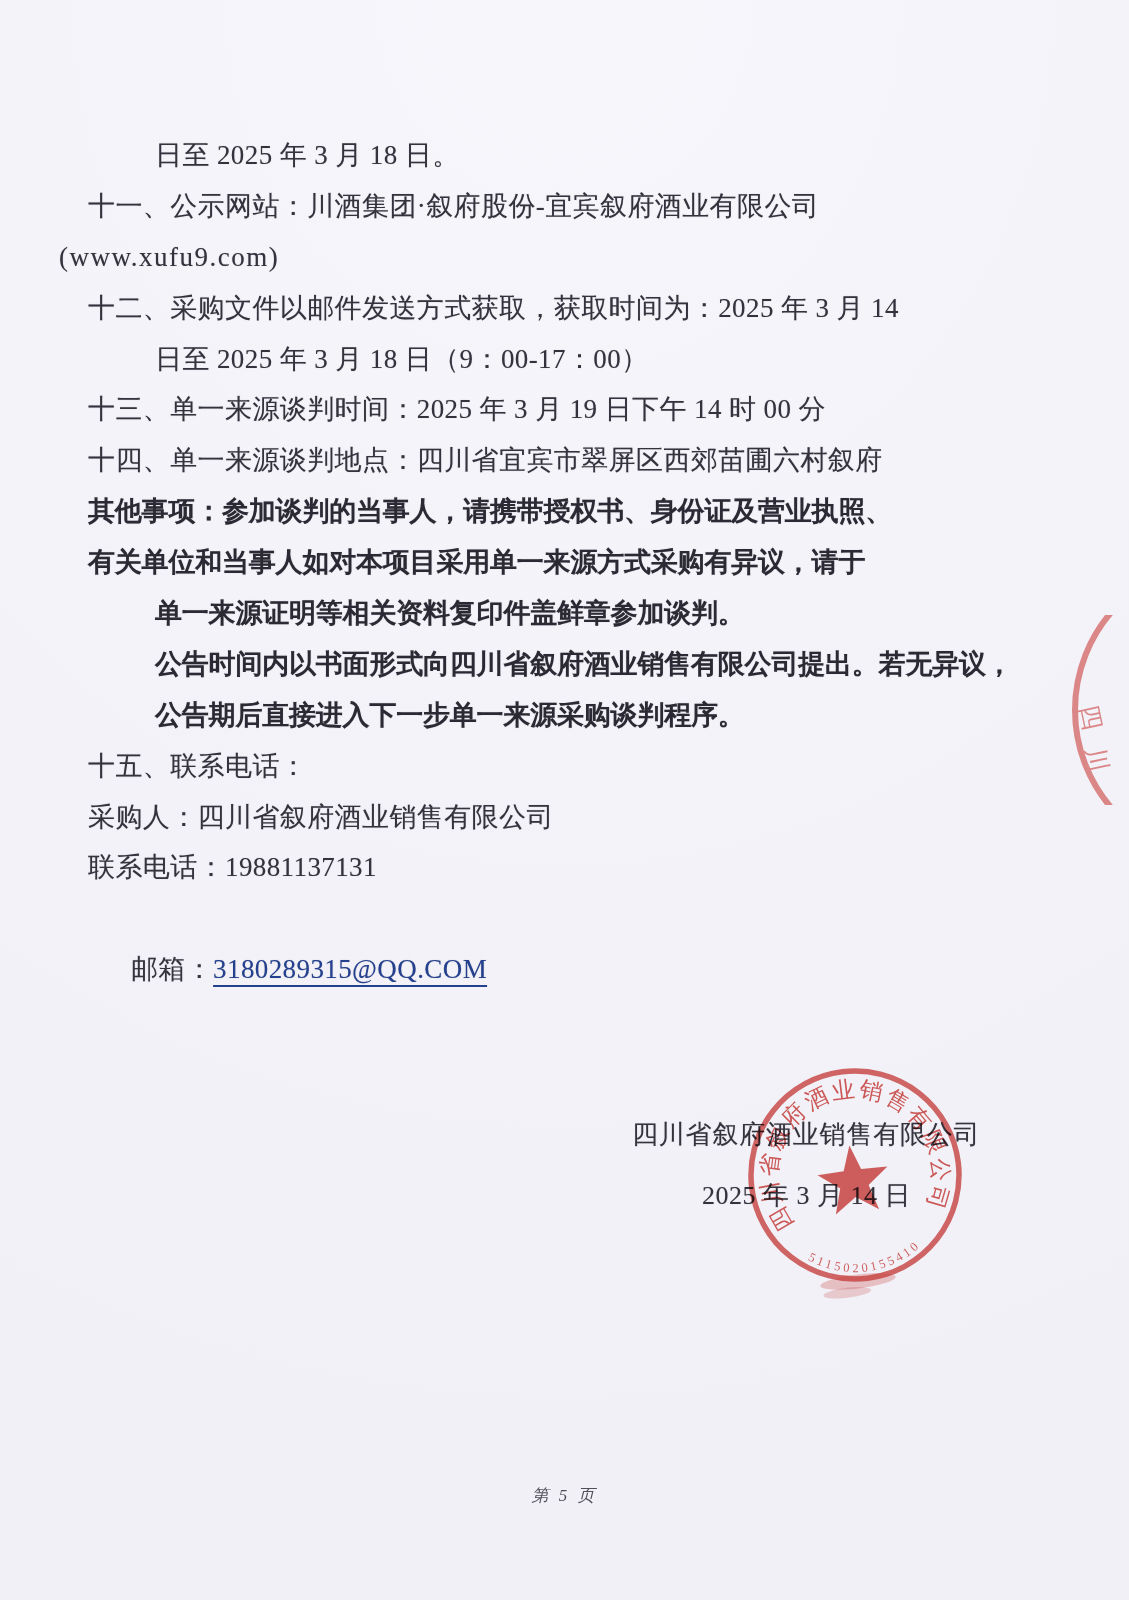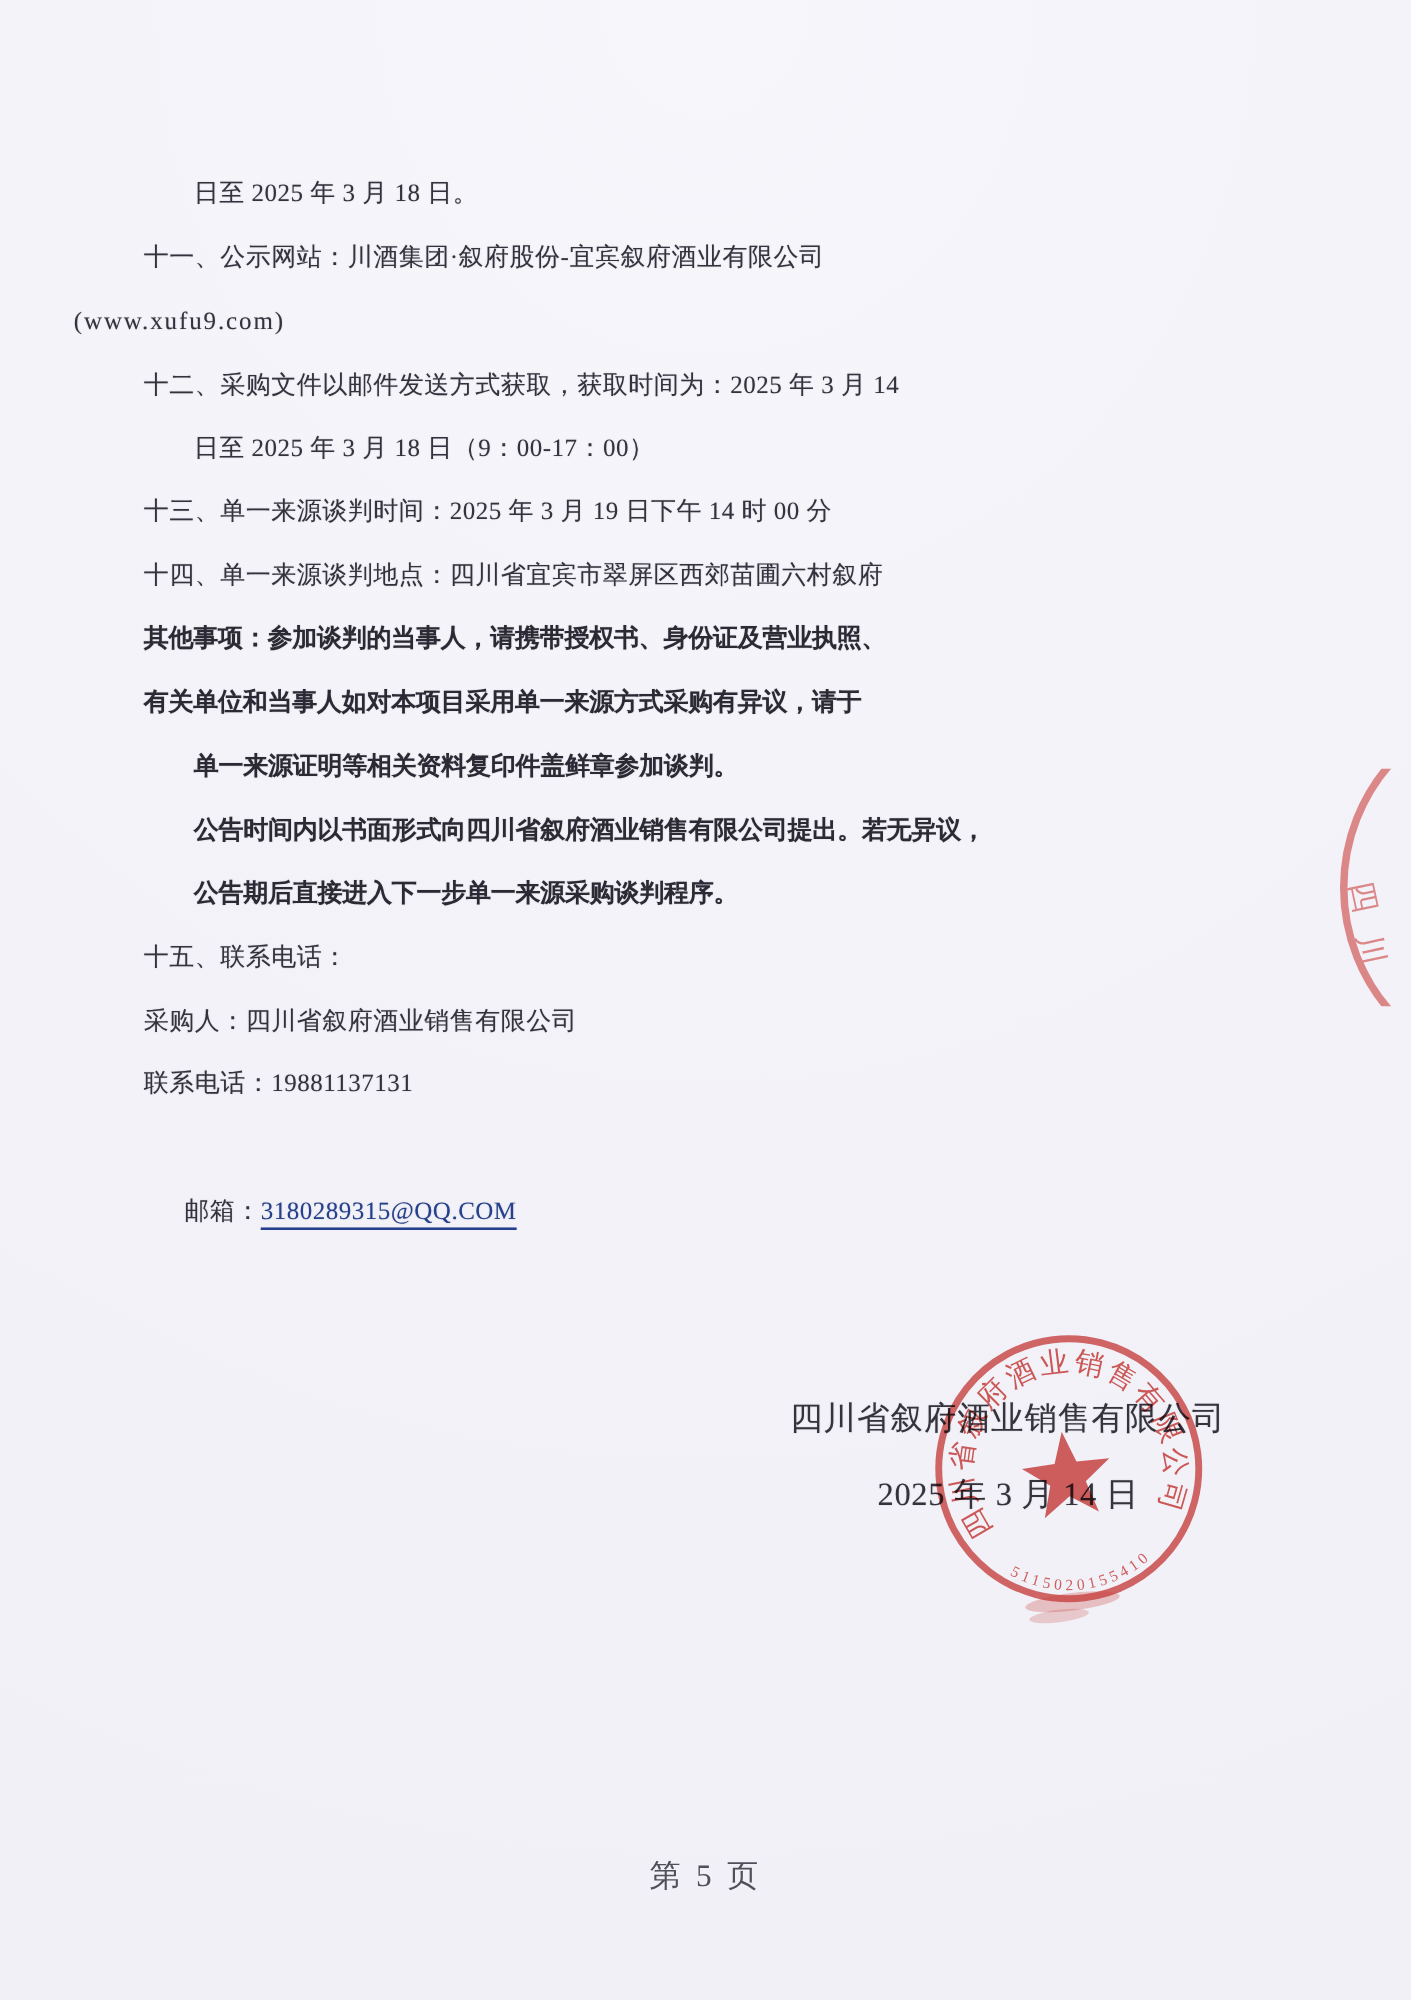--- a/index.html
+++ b/index.html
@@ -9,27 +9,27 @@
     margin:0 auto;
     background:#f4f3f8;
     background-image: radial-gradient(130% 100% at 50% 0%, #f7f6fb 0%, #f3f2f8 55%, #f1f0f6 100%);
     overflow:hidden;
     font-family:"Liberation Serif","DejaVu Serif",serif;
     color:#34333d;
   }
   .doc { position:absolute; top:130px; left:0; width:1129px; }
   .line {
     height:50.9px; line-height:50.9px;
-    font-size:20px;
+    font-size:27px;
     padding-left:155px;
     letter-spacing:0.4px;
     white-space:pre;
     text-shadow:0 0 1px rgba(52,51,64,0.30);
   }
-  .line.indent { padding-left:115px;font-family:Liberation Serif, serif; }
+  .line.indent { padding-left:88px;font-family:Liberation Serif, serif; }
   .line.latin  { padding-left:59px; letter-spacing:1.5px; }
   .line.bold   { font-weight:bold; color:#2b2a34; letter-spacing:-0.2px; }
   .email-link {
     color:#24418f;
     text-decoration:underline;
     text-decoration-thickness:2px;
     text-underline-offset:7px;
     cursor:pointer;
   }
   .sig-company {
@@ -38,21 +38,21 @@
     text-shadow:0 0 1px rgba(52,51,64,0.30);
   }
   .sig-date {
     position:absolute; left:702px; top:1178px;
     font-size:26px; letter-spacing:0.5px; white-space:pre;
     text-shadow:0 0 1px rgba(52,51,64,0.30);
   }
   .footer {
     position:absolute; top:1484px; left:0; width:100%;
     text-align:center;
-    font-size:25px; color:#50505a; letter-spacing:3px; white-space:pre;
+    font-size:17px; color:#50505a; letter-spacing:3px; white-space:pre;font-style:italic;
   }
   .seal { position:absolute; left:705px; top:1025px; mix-blend-mode:multiply; }
   .edge-stamp { position:absolute; left:1020px; top:615px; mix-blend-mode:multiply; }
 </style>
 </head>
 <body>
 
 <div class="page">
 
   <div class="doc">

